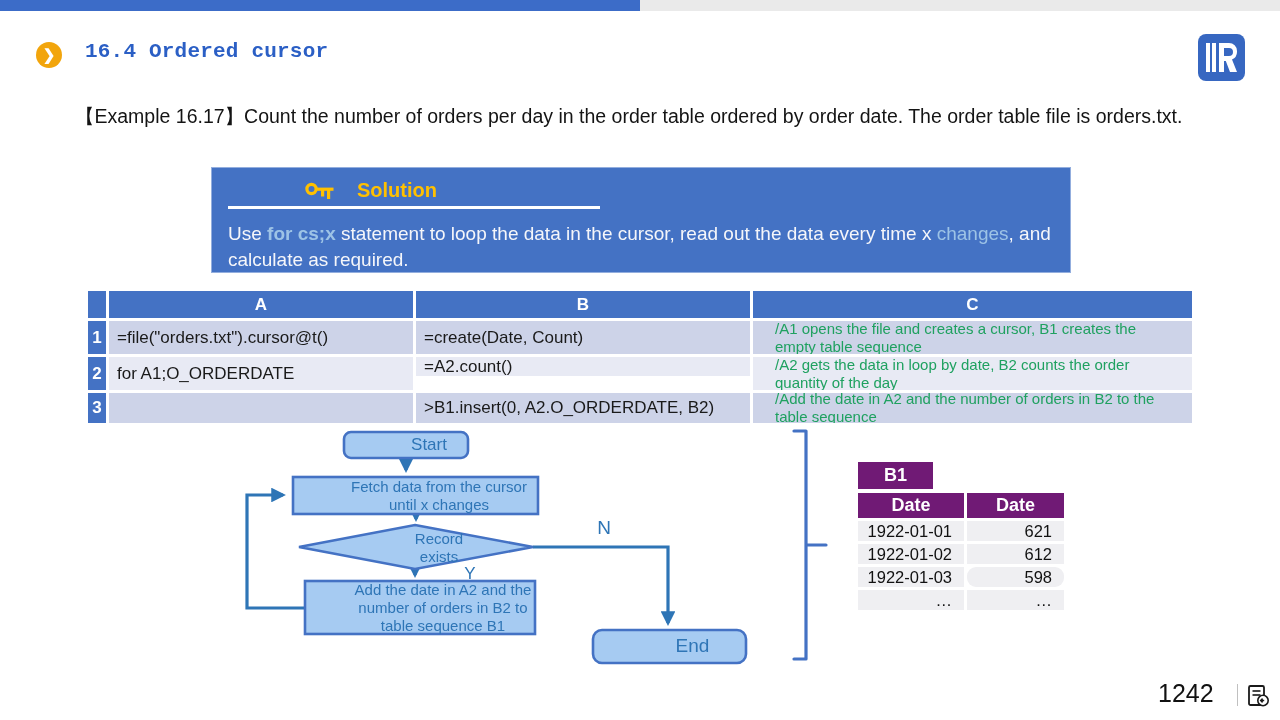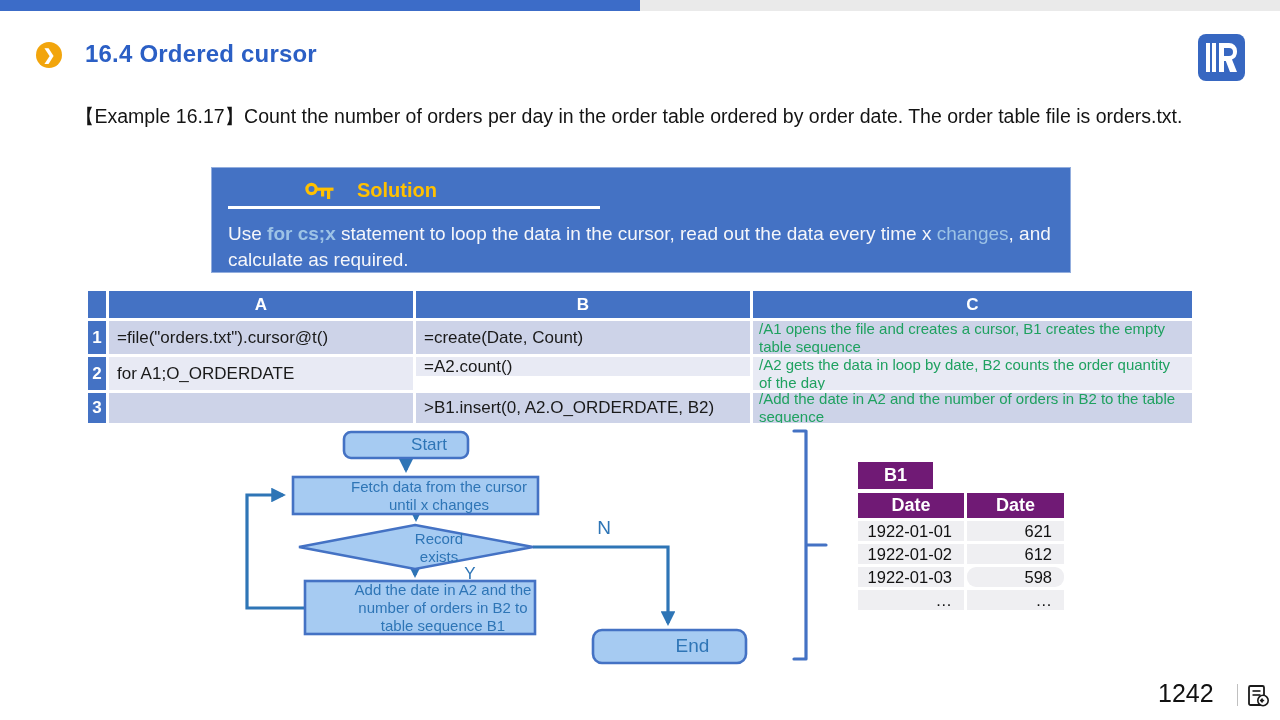--- a/index.html
+++ b/index.html
@@ -15,22 +15,23 @@
   .topbar-left  { left:0; top:0; width:640px; height:11px; background:#3c6cc8; }
   .topbar-right { left:640px; top:0; width:640px; height:11px; background:#eaeaea; }
 
   
   .chevron-circle {
     left:36px; top:42px; width:26px; height:26px; border-radius:50%;
     background:#f2a50c; color:#fff; font-weight:bold; font-size:15px;
     display:flex; align-items:center; justify-content:center;
   }
   .page-title {
-    left:85px; top:40px; font-size:24px; font-weight:bold; color:#2b5fc5;
+    left:85px; top:40px; font-size:21px; font-weight:bold; color:#2b5fc5;
     letter-spacing:0.2px;
+    font-family:Liberation Mono, monospace;
   }
   .logo { left:1197px; top:33px; width:49px; height:49px; }
 
   
   .example-text {
     left:75px; top:101px; width:1140px;
     font-size:19.5px; color:#141414; line-height:1.55;
   }
 
   
@@ -51,21 +52,21 @@
   }
   .hl { color:#9dc3e6; font-weight:bold; }
   .hl2 { color:#9dc3e6; }
 
   
   .cell { position:absolute; display:flex; align-items:center; overflow:hidden; }
   .cell.head { background:#4472c4; color:#fff; font-weight:bold; font-size:17px; justify-content:center; }
   .cell.num  { background:#4472c4; color:#fff; font-weight:bold; font-size:17px; justify-content:center; }
   .cell.code { font-size:17px; color:#1a1a1a; padding-left:8px; }
   .cell.comment {
-    font-size:15px; color:#1fa160; line-height:1.18; padding:2px 6px;
+    font-size:15px; color:#1fa160; line-height:1.18; padding:2px 22px;
     align-items:center;
   }
   .bg-odd  { background:#cdd3e8; }
   .bg-even { background:#e8eaf4; }
 
   
   .flow-label {
     position:absolute; color:#2e75b6; display:flex; align-items:center;
     justify-content:center; text-align:center; line-height:1.18;padding-left:46px;
   }

